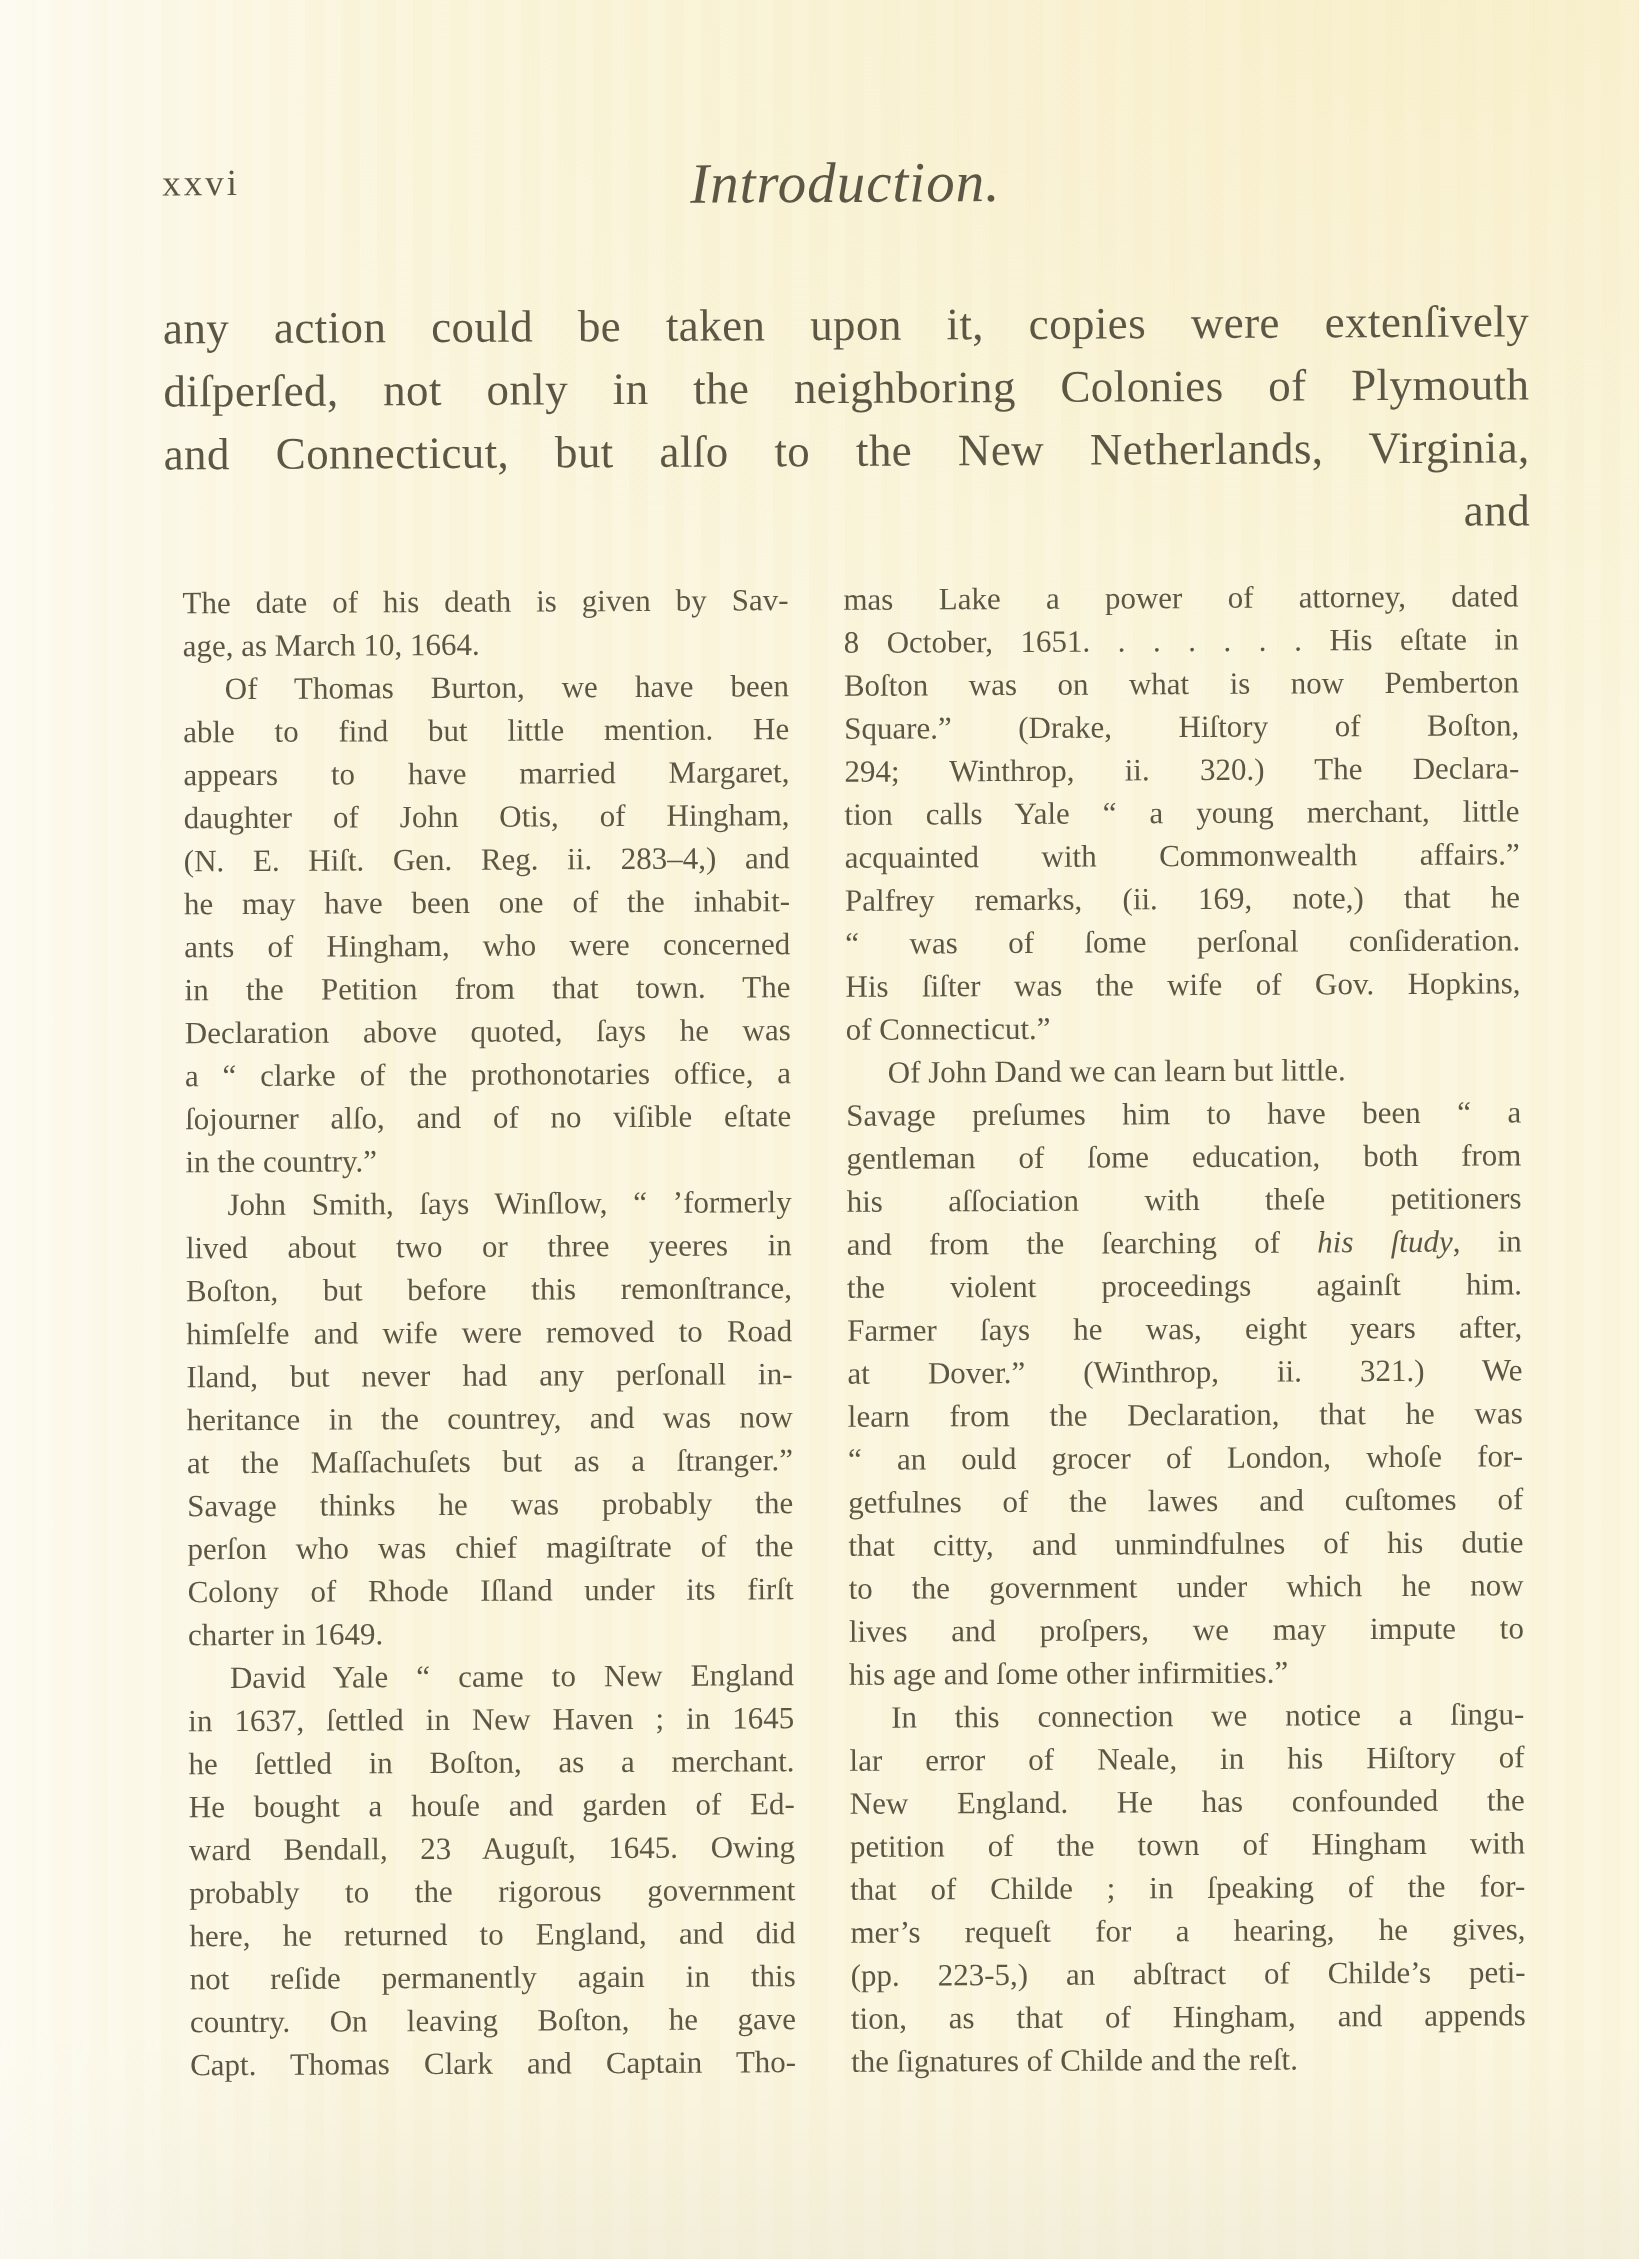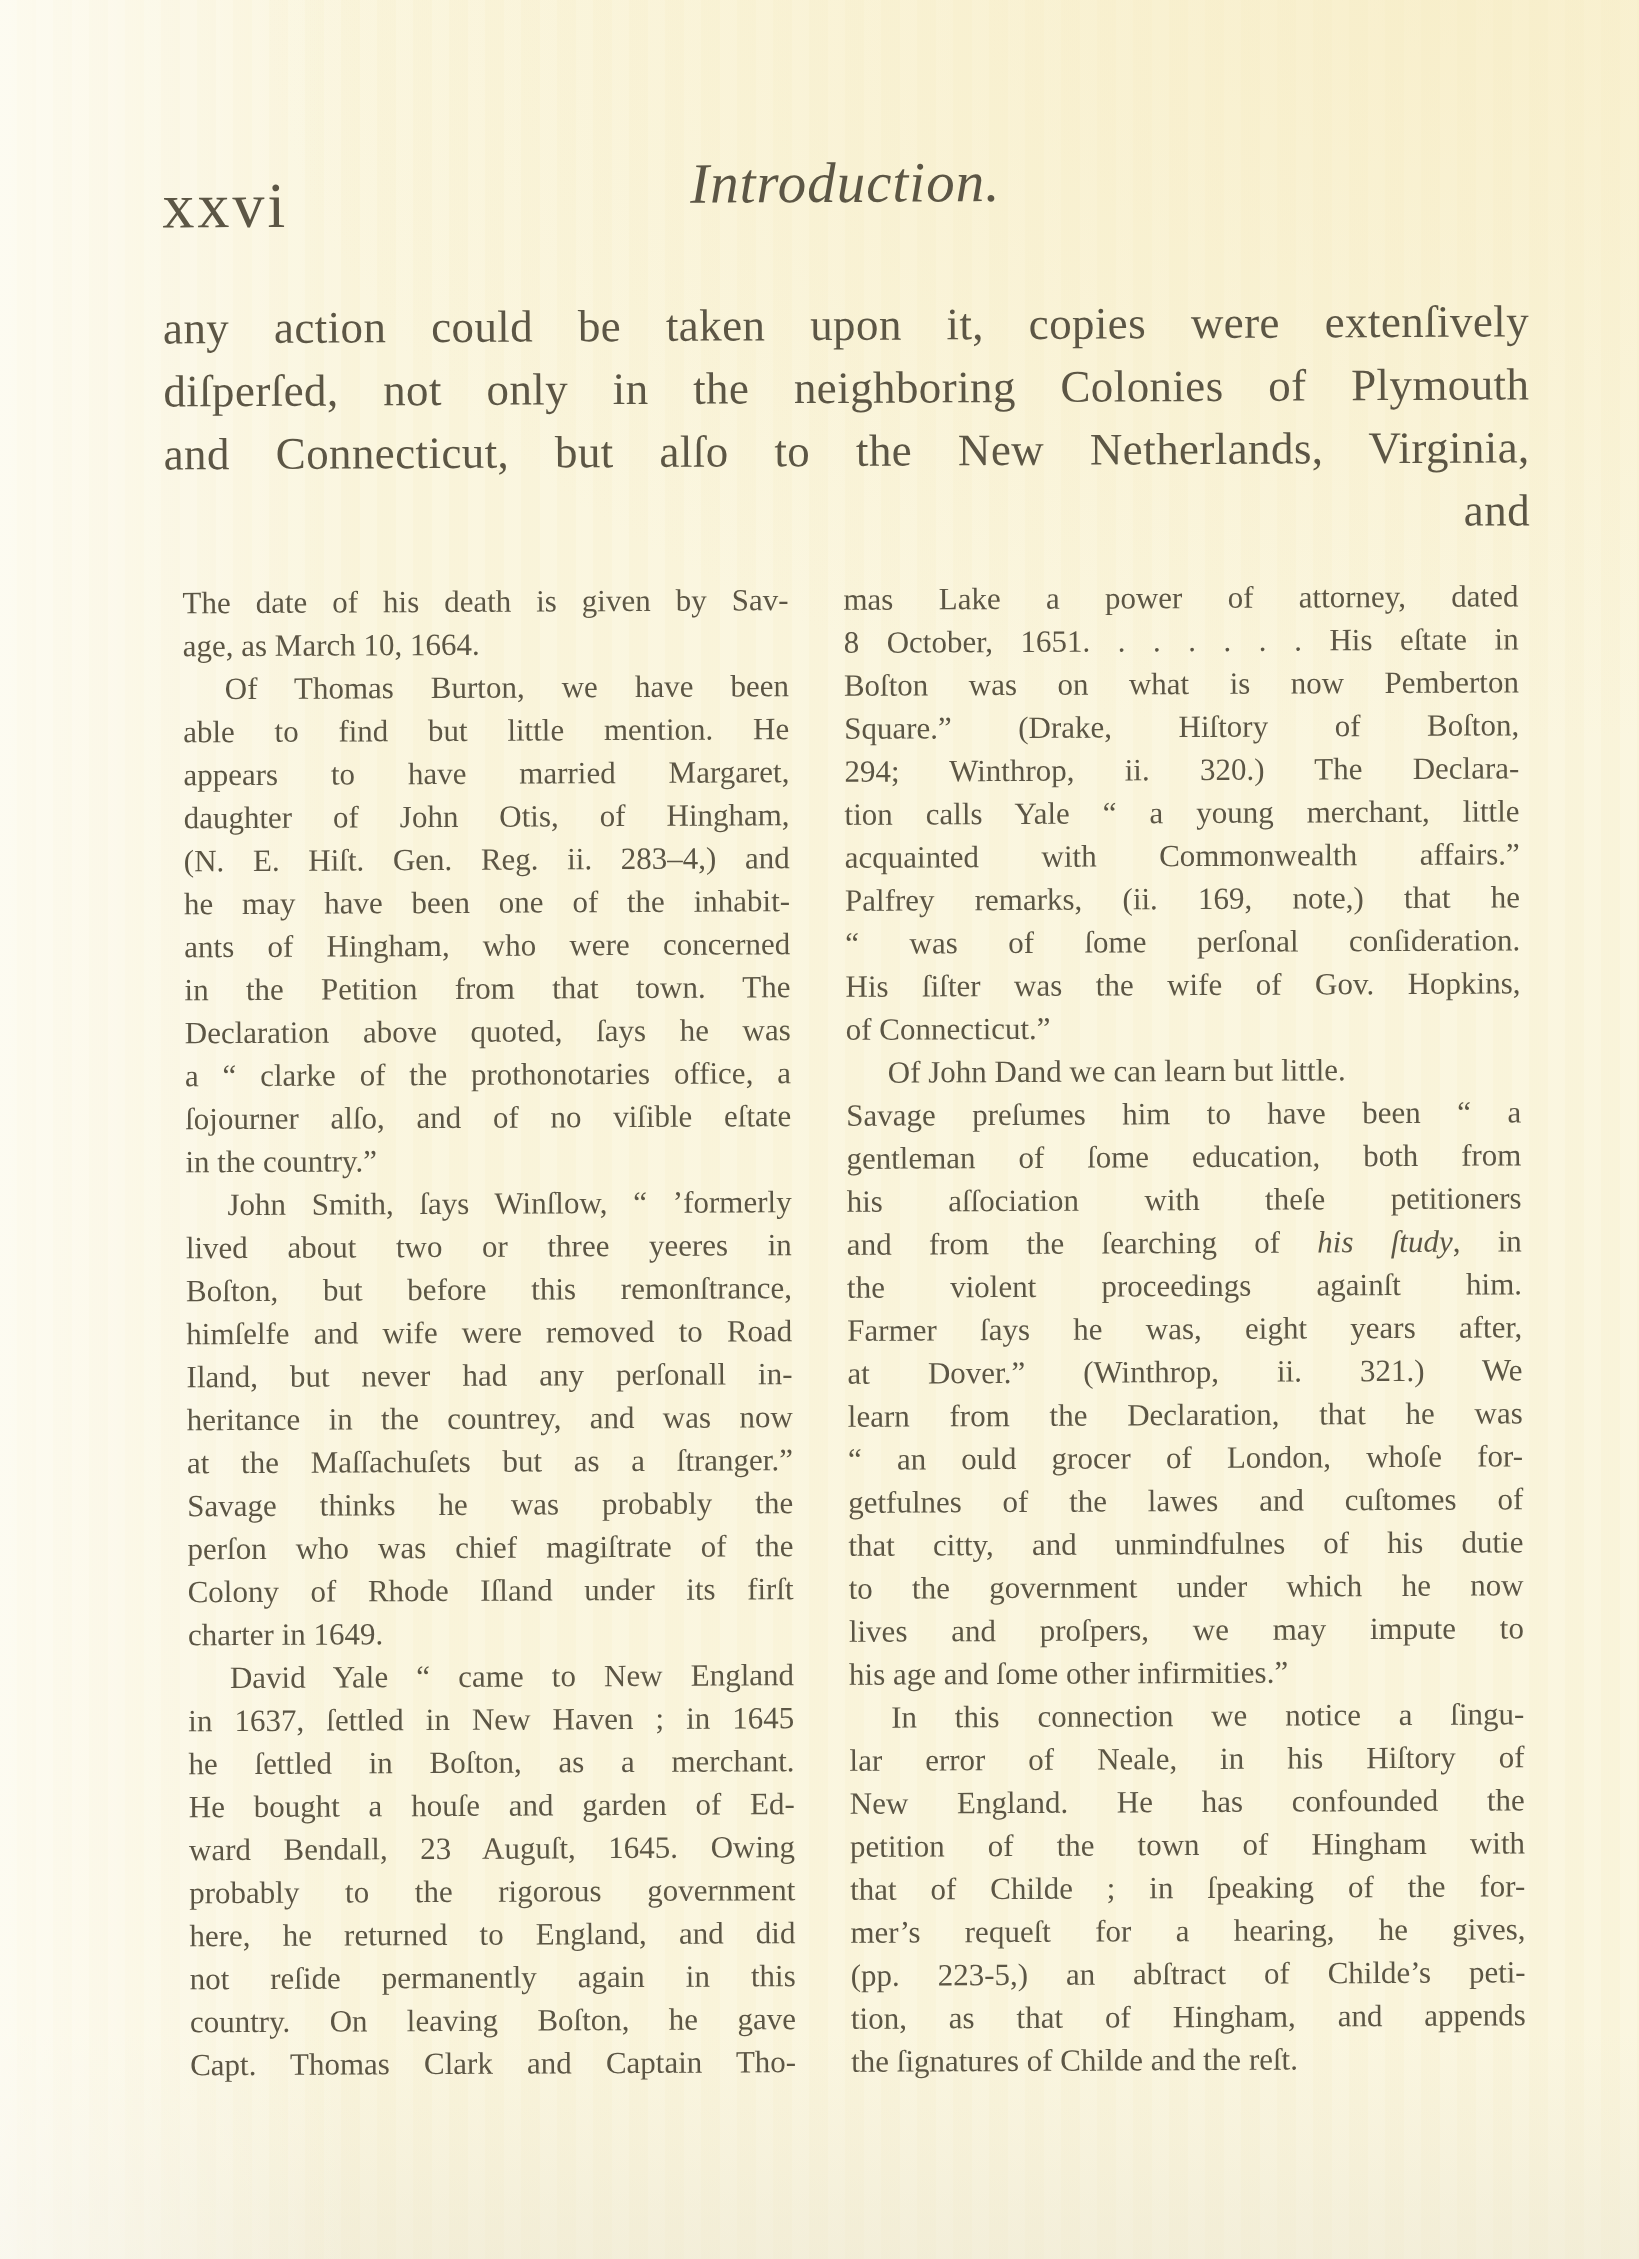--- a/index.html
+++ b/index.html
@@ -27,22 +27,22 @@
     transform-origin: 50% 50%;
   }
   .running-header {
     position: relative;
     margin-top: 150px;
     height: 91px;
   }
   .page-number {
     position: absolute;
     left: 168px;
-    top: 16px;
-    font-size: 64px;
+    top: 8px;
+    font-size: 37px;
     letter-spacing: 3px;
   }
   .page-title {
     position: absolute;
     left: 168px;
     right: 105px;
     top: 0;
     text-align: center;
     font-style: italic;
     font-size: 57px;

